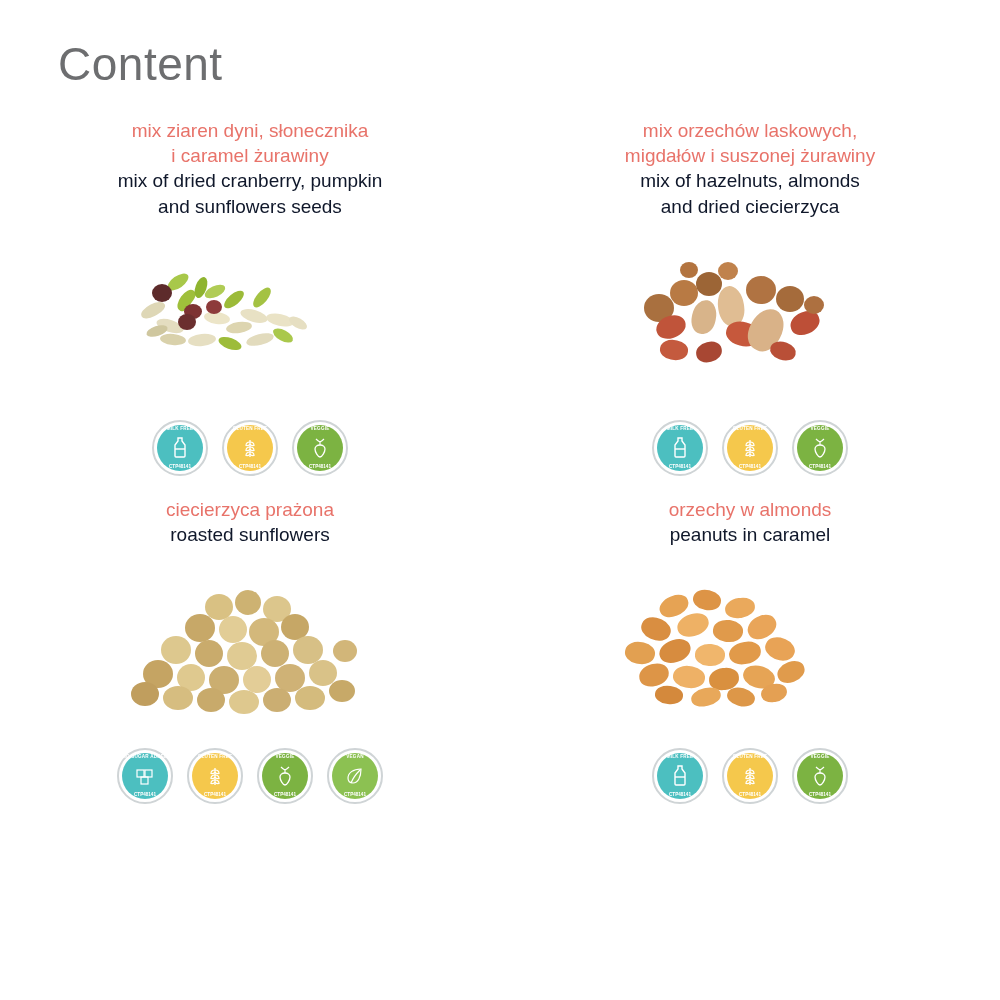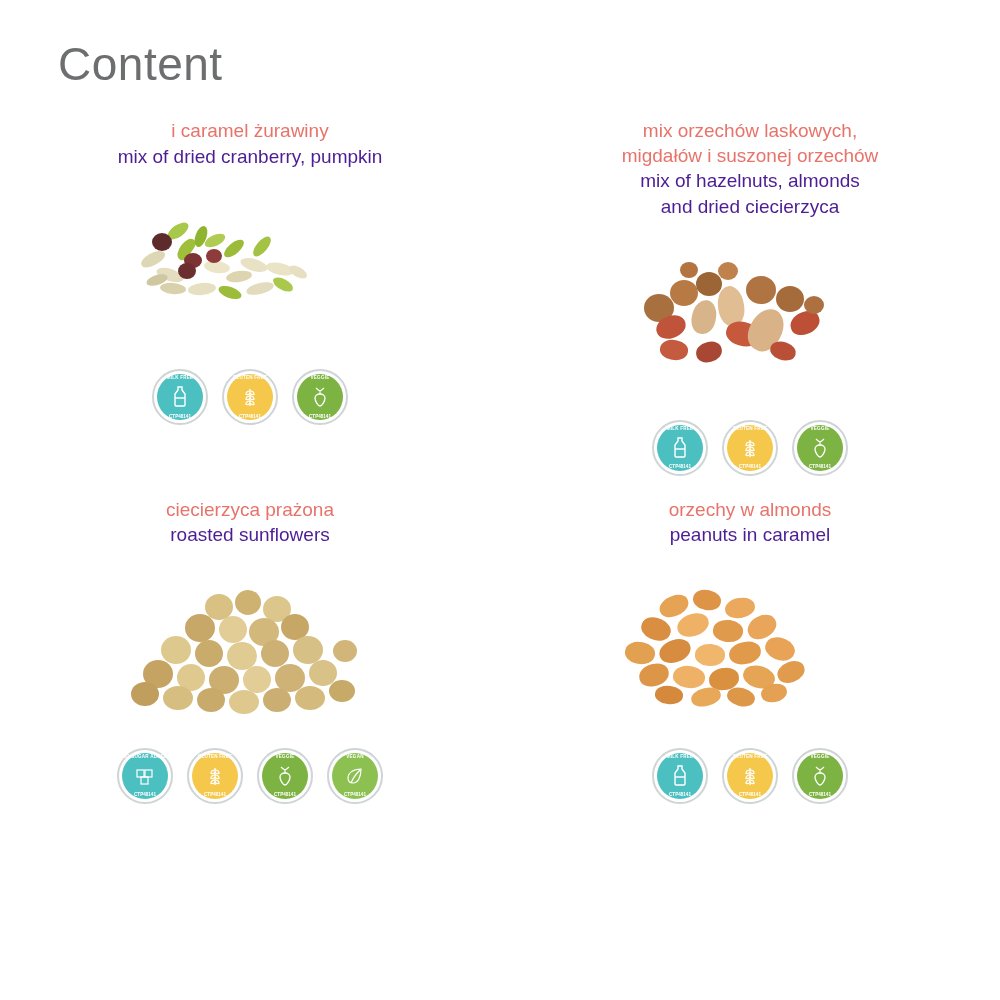--- a/index.html
+++ b/index.html
@@ -59,21 +59,21 @@
   .caption {
     text-align: center;
     line-height: 1.3;
   }
   .caption .pl {
     color: #e8736a;
     font-size: 19px;
     display: block;
   }
   .caption .en {
-    color: #4c1d95;
+    color: #0f172a;
     font-size: 19px;
     display: block;
     margin-top: 1px;
   }
 
   
   .product {
     position: relative;
     width: 300px;
     height: 150px;
@@ -153,22 +153,24 @@
 <div class="page">
 
   <div class="header">
     <div class="title-en">Content</div>
   </div>
 
   <div class="grid">
 
     <div class="cell">
       <div class="caption">
+        <span class="pl">mix ziaren dyni, słonecznika</span>
         <span class="pl">i caramel żurawiny</span>
         <span class="en">mix of dried cranberry, pumpkin</span>
+        <span class="en">and sunflowers seeds</span>
       </div>
 
       <div class="product">
 
         <div class="seed" style="left:40px;  top:62px; width:26px; height:12px; background:#ded7b6; transform:rotate(-28deg); border-radius:50% 50% 45% 45%;"></div>
         <div class="seed" style="left:56px;  top:78px; width:28px; height:12px; background:#e4ddc0; transform:rotate(18deg);"></div>
         <div class="seed" style="left:74px;  top:52px; width:24px; height:12px; background:#9fbf3b; transform:rotate(-54deg); border-radius:60% 60% 40% 40%;"></div>
         <div class="seed" style="left:90px;  top:40px; width:22px; height:11px; background:#8fb42f; transform:rotate(-70deg);"></div>
         <div class="seed" style="left:66px;  top:34px; width:24px; height:12px; background:#a8c84a; transform:rotate(-35deg);"></div>
         <div class="seed" style="left:52px;  top:42px; width:20px; height:18px; background:#5d2b2b; border-radius:50%;"></div>
@@ -223,21 +225,21 @@
             </svg>
             <span class="bottom-label">CTP48141</span>
           </div>
         </div>
       </div>
     </div>
 
     <div class="cell">
       <div class="caption">
         <span class="pl">mix orzechów laskowych,</span>
-        <span class="pl">migdałów i suszonej orzechów</span>
+        <span class="pl">migdałów i suszonej żurawiny</span>
         <span class="en">mix of hazelnuts, almonds</span>
         <span class="en">and dried ciecierzyca</span>
       </div>
 
       <div class="product">
         <div class="seed" style="left:44px;  top:52px; width:30px; height:28px; background:#a9703f; border-radius:50%;"></div>
         <div class="seed" style="left:70px;  top:38px; width:28px; height:26px; background:#b87a44; border-radius:50%;"></div>
         <div class="seed" style="left:56px;  top:74px; width:30px; height:22px; background:#c0543a; border-radius:50% 45% 50% 45%; transform:rotate(-18deg);"></div>
         <div class="seed" style="left:96px;  top:30px; width:26px; height:24px; background:#9c6536; border-radius:50%;"></div>
         <div class="seed" style="left:92px;  top:58px; width:24px; height:34px; background:#d8b48a; border-radius:50% 50% 45% 45%; transform:rotate(12deg);"></div>

